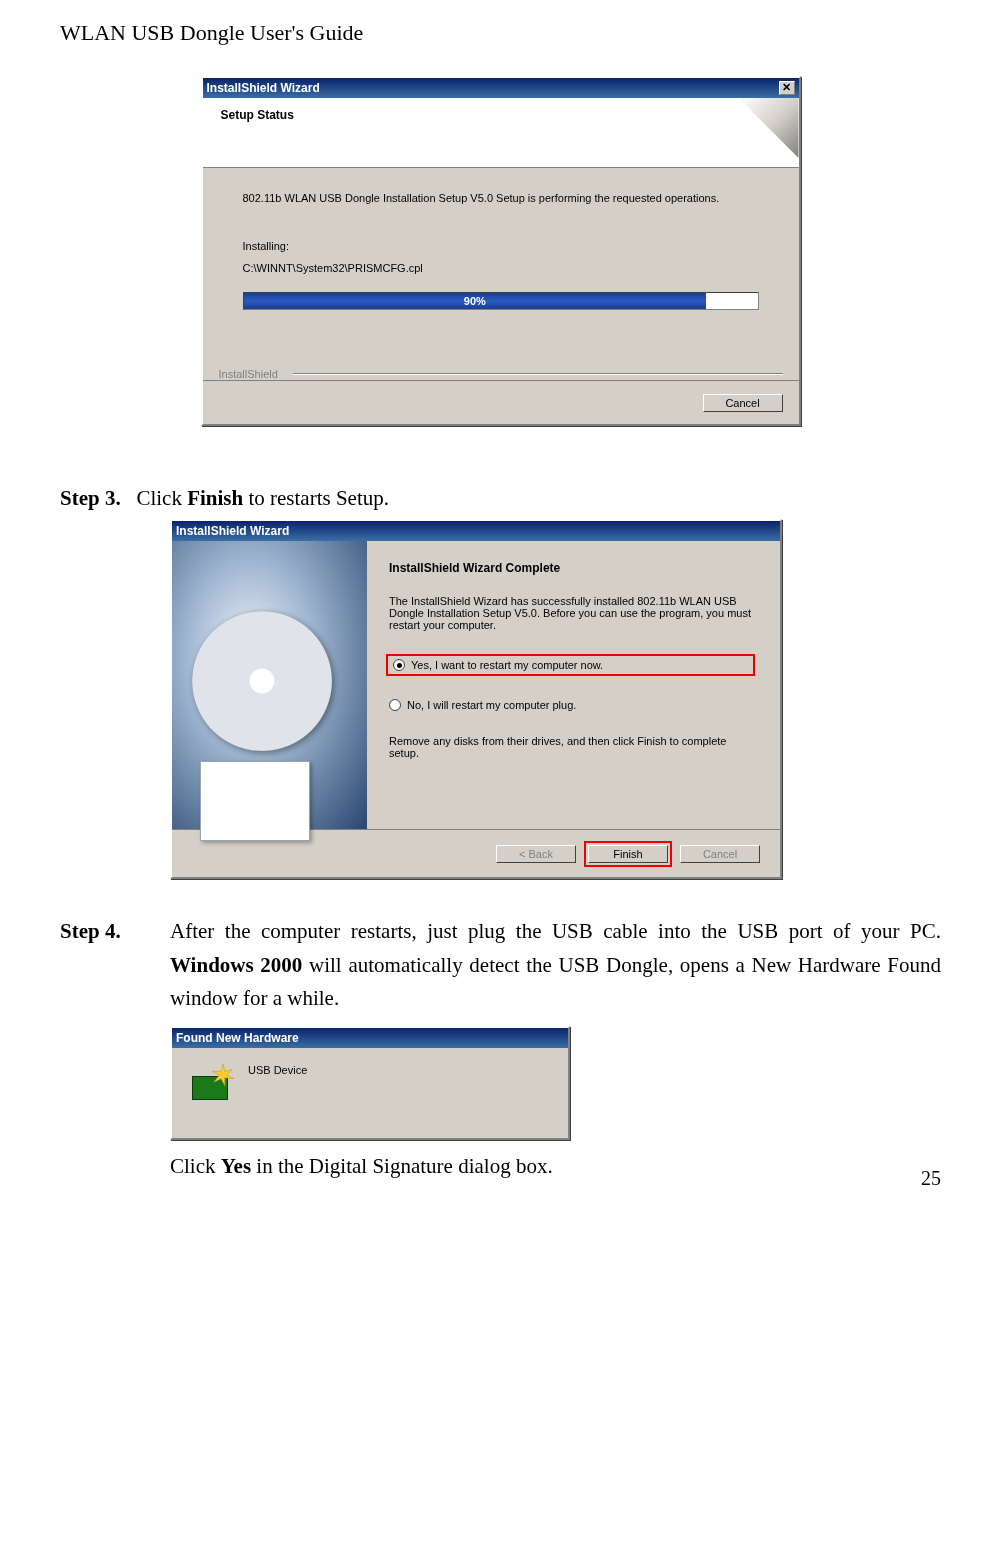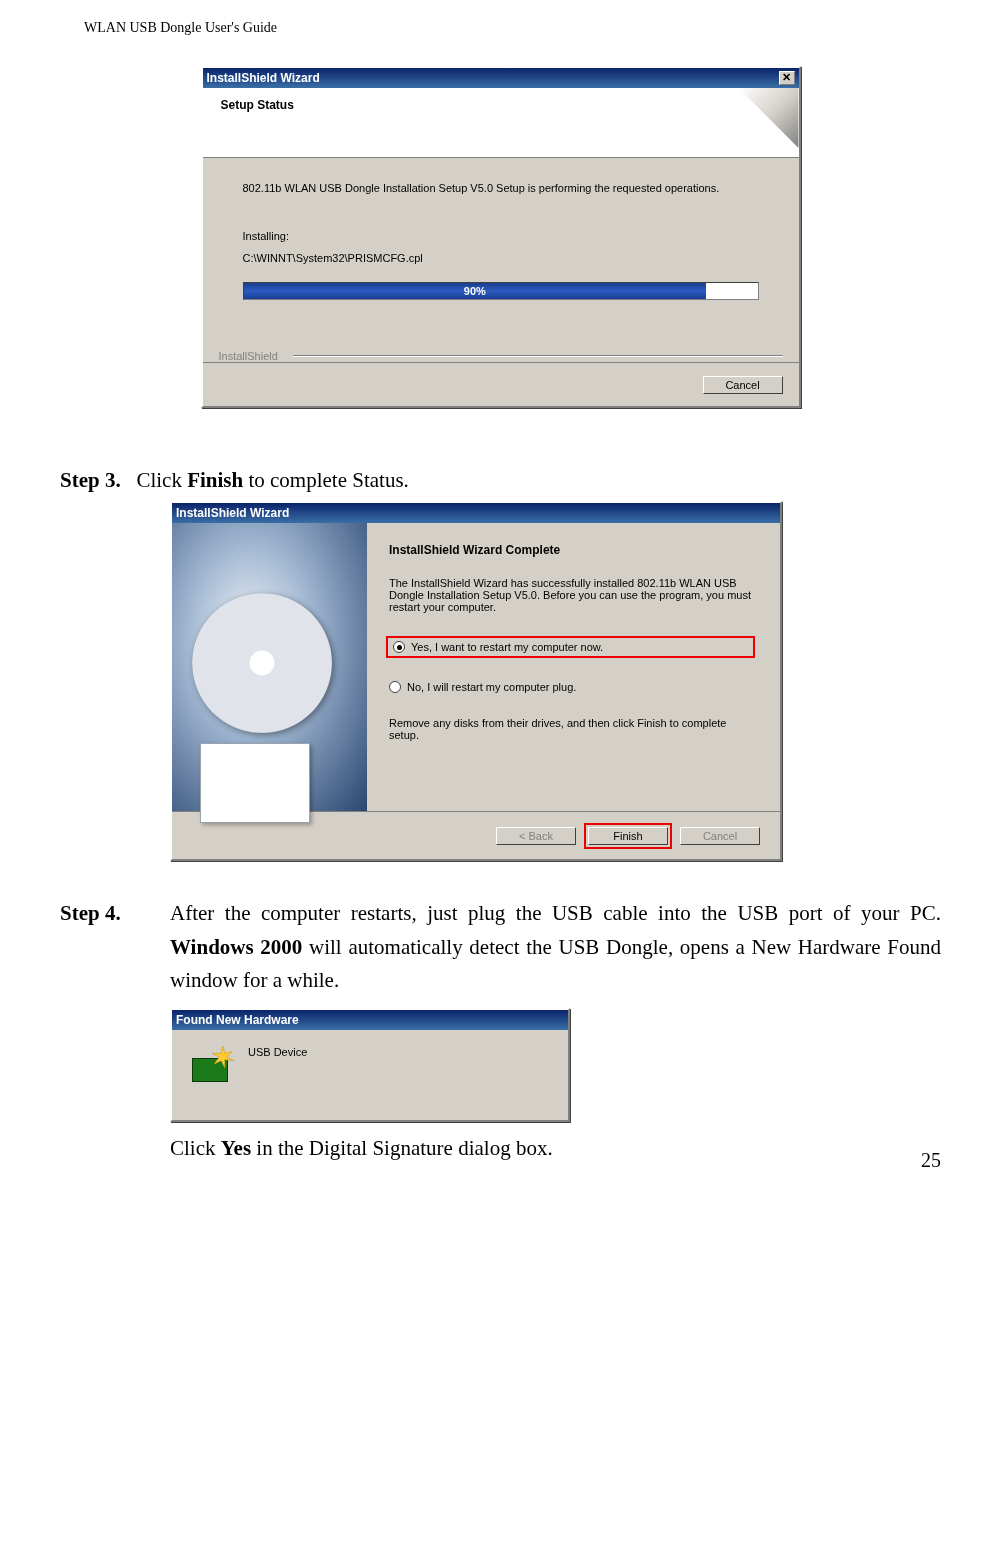--- a/index.html
+++ b/index.html
@@ -9,22 +9,21 @@
     background: #fff;
     font-family: "Times New Roman", Times, serif;
     width: 1001px;
   }
   .page {
     width: 1001px;
     padding: 20px 60px 40px 60px;
     position: relative;
   }
   .header-text {
-    font-size: 14px;
-    margin-left: 24px;
+    font-size: 22px;
   }
   
   .win {
     background: #d4d0c8;
     border: 2px solid #808080;
     border-top-color: #fff;
     border-left-color: #fff;
     box-shadow: 1px 1px 0 #404040;
     margin: 0 auto;
   }
@@ -97,21 +96,21 @@
   }
   .progress-fill {
     background: linear-gradient(#1a3d8f, #2a5bbf, #1a3d8f);
     height: 100%;
     width: 90%;
     color: #fff;
     font: bold 11px Tahoma, sans-serif;
     text-align: center;
     line-height: 16px;
   }
-  .win1-divider { font: 11px Tahoma, sans-serif; color: #808080; padding: 0 16px; display:flex; align-items:center; gap:15px;}
+  .win1-divider { font: 11px Tahoma, sans-serif; color: #808080; padding: 0 16px; display:flex; align-items:center; gap:15px;margin-top:8px;}
   .win1-divider hr { flex:1; border:0; border-top:1px solid #808080; border-bottom:1px solid #fff; margin:0;}
   
   .step-line { font-size: 21px; margin: 30px 0 8px 0;}
   .step-line b { font-weight: bold; }
   
   .win2 { width: 612px; }
   .win2-body { display: flex; }
   .win2-side {
     width: 195px;
     background: radial-gradient(ellipse at 40% 40%, #f0f4fa 0%, #9db4cf 40%, #2a4670 100%);
@@ -170,21 +169,21 @@
       <span>InstallShield</span>
       <hr>
     </div>
     <div class="win-footer">
       <span class="btn">Cancel</span>
     </div>
   </div>
 
   <div class="step-line" style="margin-top:60px;">
     <b>Step 3.</b>
-    &nbsp;&nbsp;<span>Click </span><b>Finish</b><span> to complete Status.</span>
+    &nbsp;&nbsp;<span>Click </span><b>Finish</b><span> to restarts Setup.</span>
   </div>
 
   <div class="win win2" style="margin-left:110px;">
     <div class="titlebar">
       <span>InstallShield Wizard</span>
     </div>
     <div class="win2-body">
       <div class="win2-side">
         <div class="side-cd"></div>
         <div class="side-box"></div>

